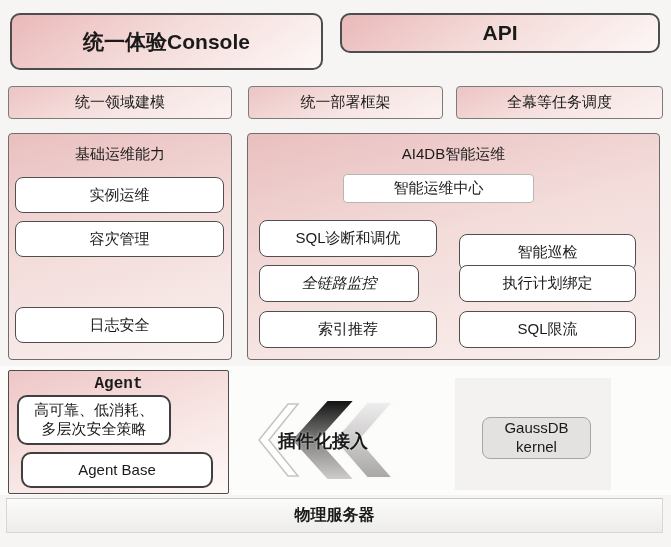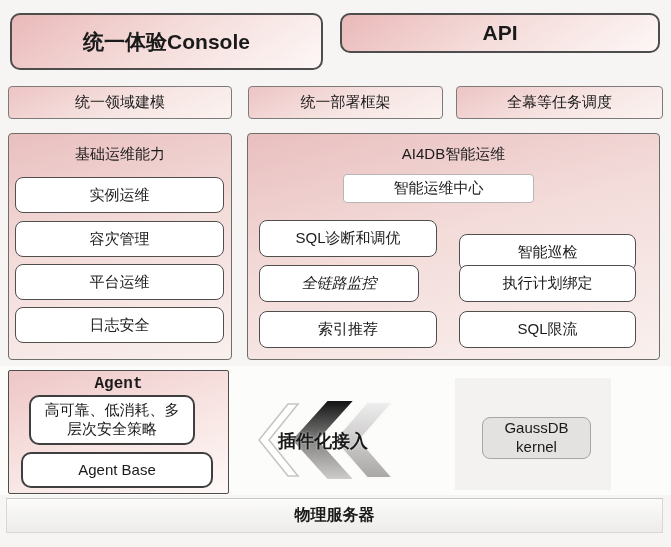--- a/index.html
+++ b/index.html
@@ -95,23 +95,20 @@
   </div>
 
   <div class="abs container-box" style="left:8px;top:133px;width:224px;height:227px;">
     <div class="abs container-title center" style="left:0;top:9px;width:100%;height:22px;">基础运维能力</div>
     <div class="abs whitebox center" style="left:6px;top:43px;width:209px;height:36px;">
       <span>实例运维</span>
     </div>
     <div class="abs whitebox center" style="left:6px;top:87px;width:209px;height:36px;">
       <span>容灾管理</span>
     </div>
-    <div class="abs whitebox center" style="left:6px;top:130px;width:209px;height:36px;">
-      <span>平台运维</span>
-    </div>
     <div class="abs whitebox center" style="left:6px;top:173px;width:209px;height:36px;">
       <span>日志安全</span>
     </div>
   </div>
 
   <div class="abs container-box" style="left:247px;top:133px;width:413px;height:227px;">
     <div class="abs container-title center" style="left:0;top:9px;width:100%;height:22px;">AI4DB智能运维</div>
     <div class="abs centerbox center" style="left:95px;top:40px;width:191px;height:29px;">
       <span>智能运维中心</span>
     </div>
@@ -134,21 +131,21 @@
     </div>
     <div class="abs whitebox center" style="left:211px;top:177px;width:177px;height:37px;">
       <span>SQL限流</span>
     </div>
   </div>
 
   <div class="abs bottom-strip" style="left:0;top:366px;width:671px;height:129px;"></div>
 
   <div class="abs agentbox" style="left:8px;top:370px;width:221px;height:124px;">
     <div class="abs agent-title center" style="left:0;top:3px;width:100%;height:20px;">Agent</div>
-    <div class="abs agent-item center" style="left:20px;top:24px;width:166px;height:50px;">
+    <div class="abs agent-item center" style="left:8px;top:24px;width:154px;height:50px;">
       <span>高可靠、低消耗、多层次安全策略</span>
     </div>
     <div class="abs agent-item center" style="left:12px;top:81px;width:192px;height:36px;">
       <span>Agent Base</span>
     </div>
   </div>
 
   <div class="abs" style="left:255px;top:398px;width:150px;height:85px;">
     <svg width="150" height="85" viewBox="0 0 150 85" xmlns="http://www.w3.org/2000/svg">
       <defs>

